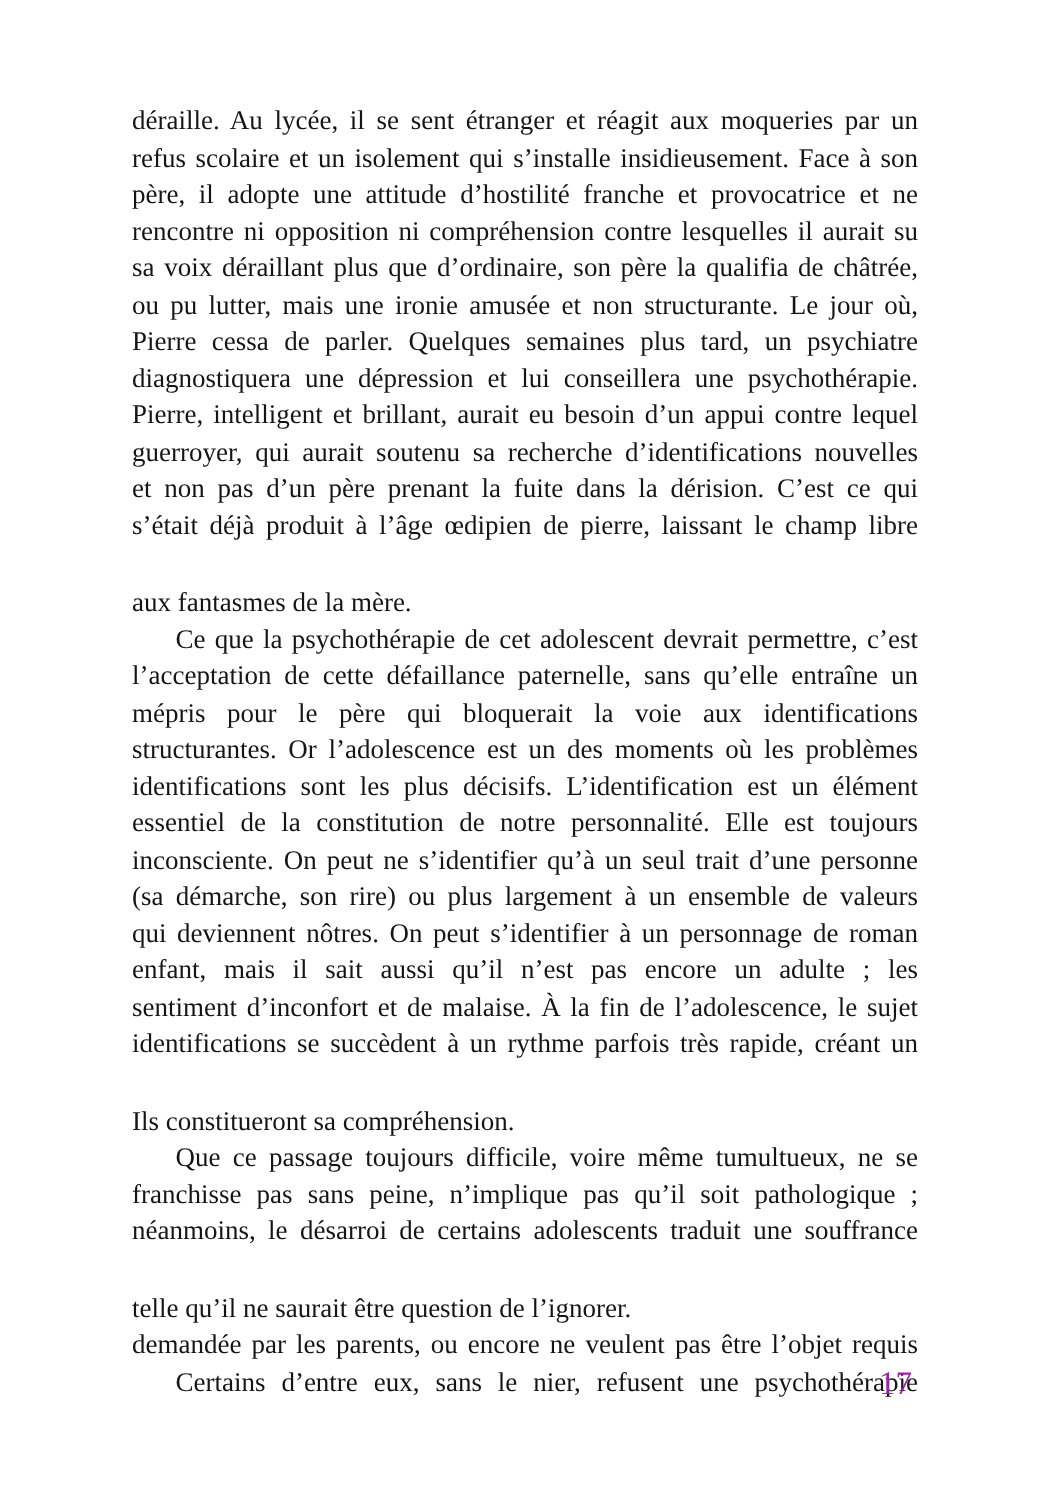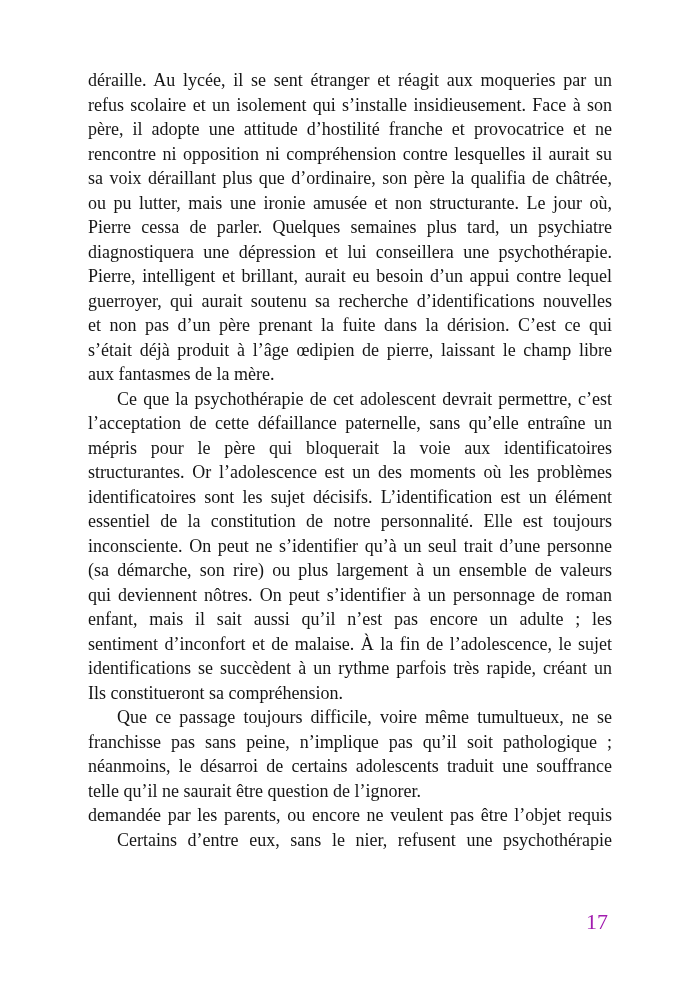--- a/index.html
+++ b/index.html
@@ -32,20 +32,21 @@
     display: block;
     height: 24.5px;
     overflow: hidden;
     text-align: justify;
     text-align-last: justify;
     text-justify: inter-word;
     white-space: normal;
   }
   .line.last {
     text-align-last: left;
+    margin-top: 27px;
   }
   p.paragraph.indent .line.first {
     text-indent: 29px;
   }
   .folio {
     position: absolute;
     top: 910px;
     right: 92px;
     font-size: 22px;
     line-height: 24.5px;
@@ -68,23 +69,23 @@
         <span class="line">diagnostiquera une dépression et lui conseillera une psychothérapie.</span>
         <span class="line">Pierre, intelligent et brillant, aurait eu besoin d’un appui contre lequel</span>
         <span class="line">guerroyer, qui aurait soutenu sa recherche d’identifications nouvelles</span>
         <span class="line">et non pas d’un père prenant la fuite dans la dérision. C’est ce qui</span>
         <span class="line">s’était déjà produit à l’âge œdipien de pierre, laissant le champ libre</span>
         <span class="line last">aux fantasmes de la mère.</span>
       </p>
       <p class="paragraph indent">
         <span class="line first">Ce que la psychothérapie de cet adolescent devrait permettre, c’est</span>
         <span class="line">l’acceptation de cette défaillance paternelle, sans qu’elle entraîne un</span>
-        <span class="line">mépris pour le père qui bloquerait la voie aux identificatoires</span>
+        <span class="line">mépris pour le père qui bloquerait la voie aux identifications</span>
         <span class="line">structurantes. Or l’adolescence est un des moments où les problèmes</span>
-        <span class="line">identificatoires sont les sujet décisifs. L’identification est un élément</span>
+        <span class="line">identifications sont les plus décisifs. L’identification est un élément</span>
         <span class="line">essentiel de la constitution de notre personnalité. Elle est toujours</span>
         <span class="line">inconsciente. On peut ne s’identifier qu’à un seul trait d’une personne</span>
         <span class="line">(sa démarche, son rire) ou plus largement à un ensemble de valeurs</span>
         <span class="line">qui deviennent nôtres. On peut s’identifier à un personnage de roman</span>
         <span class="line">enfant, mais il sait aussi qu’il n’est pas encore un adulte ; les</span>
         <span class="line">sentiment d’inconfort et de malaise. À la fin de l’adolescence, le sujet</span>
         <span class="line">identifications se succèdent à un rythme parfois très rapide, créant un</span>
         <span class="line last">Ils constitueront sa compréhension.</span>
       </p>
       <p class="paragraph indent">

